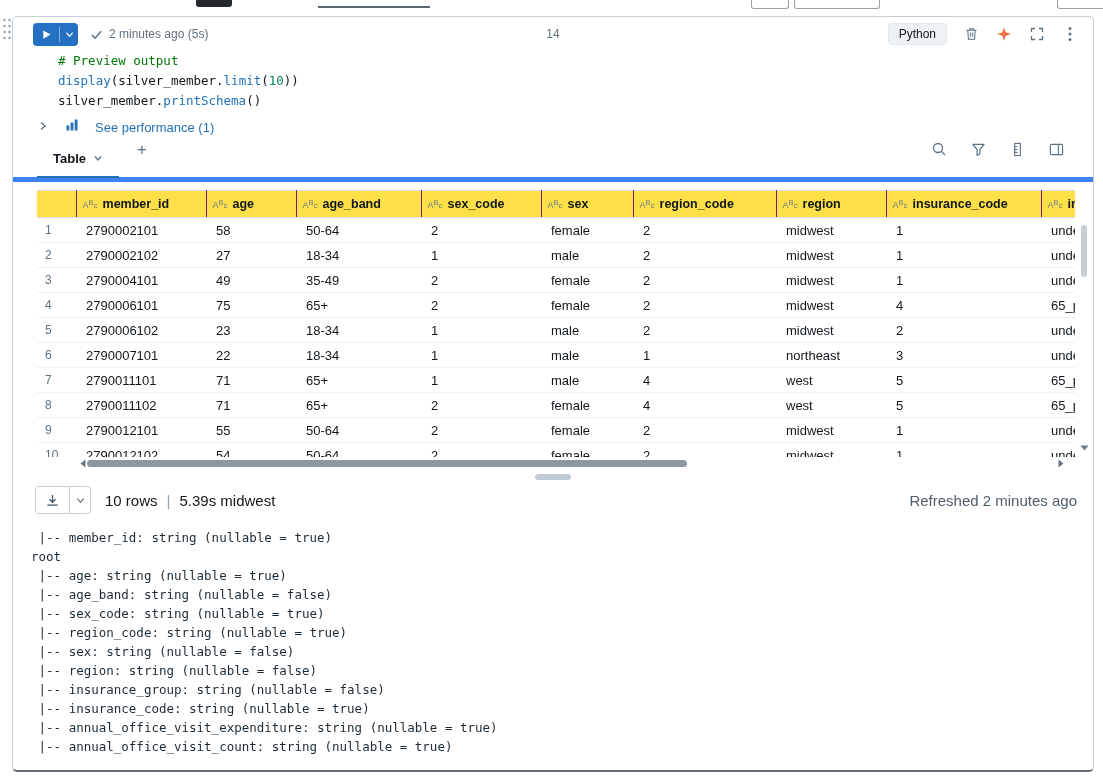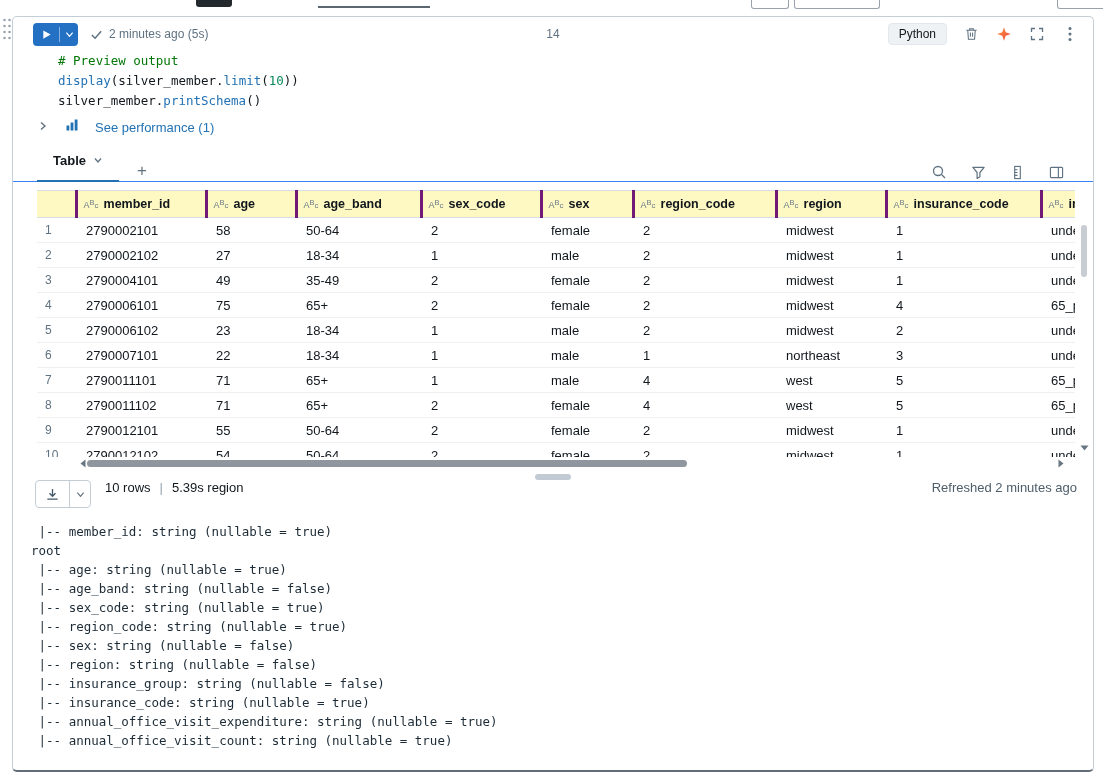--- a/index.html
+++ b/index.html
@@ -32,50 +32,50 @@
   .code-editor{padding:0 0 3px 45px;font-family:"DejaVu Sans Mono",monospace;font-size:12.5px;line-height:20px;cursor:text}
   .code-line{white-space:pre}
   .tk-comment{color:#007706}
   .tk-fn{color:#2272B4}
   .tk-plain{color:#11171C}
   .tk-num{color:#09885A}
 
   .perf-row{display:flex;align-items:center;height:26px;padding-left:24px;gap:16px}
   .perf-link{font-size:13px;color:#2272B4;cursor:pointer;text-decoration:none}
 
-  .tabs{display:flex;align-items:flex-end;height:42px;padding-left:24px;border-bottom:1px solid #3b82f6}
+  .tabs{display:flex;align-items:flex-start;height:42px;padding-left:24px;border-bottom:5px solid #3b82f6}
   .tab{position:relative;height:100%;display:flex;align-items:center;gap:7px;padding:0 16px;font-size:13px;font-weight:700;color:#11171C;cursor:pointer}
   .tab.active::after{content:"";position:absolute;left:0;right:0;bottom:-1px;height:2px;background:#2272B4}
   .add-tab{margin-left:10px;font-size:17px;color:#5F7281;background:none;border:none;cursor:pointer;width:26px;font-family:inherit}
   .tab-icons{margin-left:auto;display:flex;align-items:center;gap:21px;padding-right:28px}
 
   .grid{margin:8px 0 0 24px;width:1038px;height:267px;overflow:hidden}
   table.results{border-collapse:collapse;table-layout:fixed;width:1074px;font-size:13px}
-  table.results th{height:27px;border-top:1px solid #D7DEE4;border-bottom:1px solid #D7DEE4;border-right:3px solid #701a75;
-    text-align:left;padding:0 4px 0 6px;font-size:12.5px;font-weight:700;color:#11171C;white-space:nowrap;overflow:hidden;background:#fef9c3}
+  table.results th{height:27px;border-top:1px solid #D7DEE4;border-bottom:1px solid #D7DEE4;border-right:1px solid #701a75;
+    text-align:left;padding:0 4px 0 6px;font-size:12.5px;font-weight:700;color:#11171C;white-space:nowrap;overflow:hidden;background:#fde047}
   table.results td{height:25px;border-bottom:1px solid #EDF1F4;padding:0 4px 0 10px;color:#11171C;white-space:nowrap;overflow:hidden}
   table.results td.rownum{color:#5F7281;font-size:12px;padding-left:8px}
   .ticon{color:#6B7B89;font-weight:400;margin-right:5px}
   .t-a{font-size:9px}
   .t-b{font-size:7.5px;vertical-align:3px}
   .t-c{font-size:8px}
 
   .vscroll{position:absolute;left:1066px;top:202px;width:11px;height:238px}
   .vthumb{position:absolute;top:6px;left:2px;width:6px;height:52px;border-radius:3px;background:#C7CDD3}
   .varrow{position:absolute;bottom:1px;left:1px;cursor:pointer}
 
   .hscroll{position:relative;height:13px;margin-left:24px;width:1040px}
   .harrow{position:absolute;top:2px;cursor:pointer;background:none;border:none;display:flex}
   .harrow.left{left:42px}
   .harrow.right{right:12px}
   .hthumb{position:absolute;left:50px;top:3px;width:600px;height:7px;border-radius:3.5px;background:#8F969E;cursor:grab}
 
   .pill{width:36px;height:6px;border-radius:3px;background:#C2CBD3;margin:4px auto 0;cursor:row-resize}
 
-  .res-footer{display:flex;align-items:flex-start;height:28px;padding:0 16px 0 22px;font-size:13px}
+  .res-footer{display:flex;align-items:center;height:28px;margin-top:6px;padding:0 16px 0 22px;font-size:15px}
   .dl-btn{display:flex;align-items:stretch;height:28px;border:1px solid #C3CDD6;border-radius:4px;overflow:hidden;cursor:pointer;background:#fff}
   .dl-main{width:33px;display:flex;align-items:center;justify-content:center}
   .dl-sep{width:1px;background:#C3CDD6}
   .dl-chev{width:20px;display:flex;align-items:center;justify-content:center}
   .rows-info{margin-left:14px;color:#11171C;display:flex;align-items:center}
   .sep{color:#93A1AD;margin:0 9px}
   .refreshed{margin-left:auto;color:#4D5D6A}
 
   .schema{margin:14px 0 0 18px;font-family:"DejaVu Sans Mono",monospace;font-size:12.5px;line-height:19px;color:#1C2B36}
   .schema-line{white-space:pre}
@@ -416,21 +416,21 @@
         <span class="dl-sep"></span>
         <span class="dl-chev">
           <svg width="9" height="9" viewBox="0 0 10 10">
               <path d="M1.5 3l3.5 4 3.5-4" fill="none" stroke="#5F7281" stroke-width="1.3"></path>
             </svg>
         </span>
       </div>
       <span class="rows-info">
         <span>10 rows</span>
         <span class="sep">|</span>
-        <span>5.39s region</span>
+        <span>5.39s midwest</span>
       </span>
       <span class="refreshed">Refreshed 2 minutes ago</span>
     </div>
 
     <div class="schema">
         <div class="schema-line"> |-- member_id: string (nullable = true)</div>
         <div class="schema-line">root</div>
         <div class="schema-line"> |-- age: string (nullable = true)</div>
         <div class="schema-line"> |-- age_band: string (nullable = false)</div>
         <div class="schema-line"> |-- sex_code: string (nullable = true)</div>

